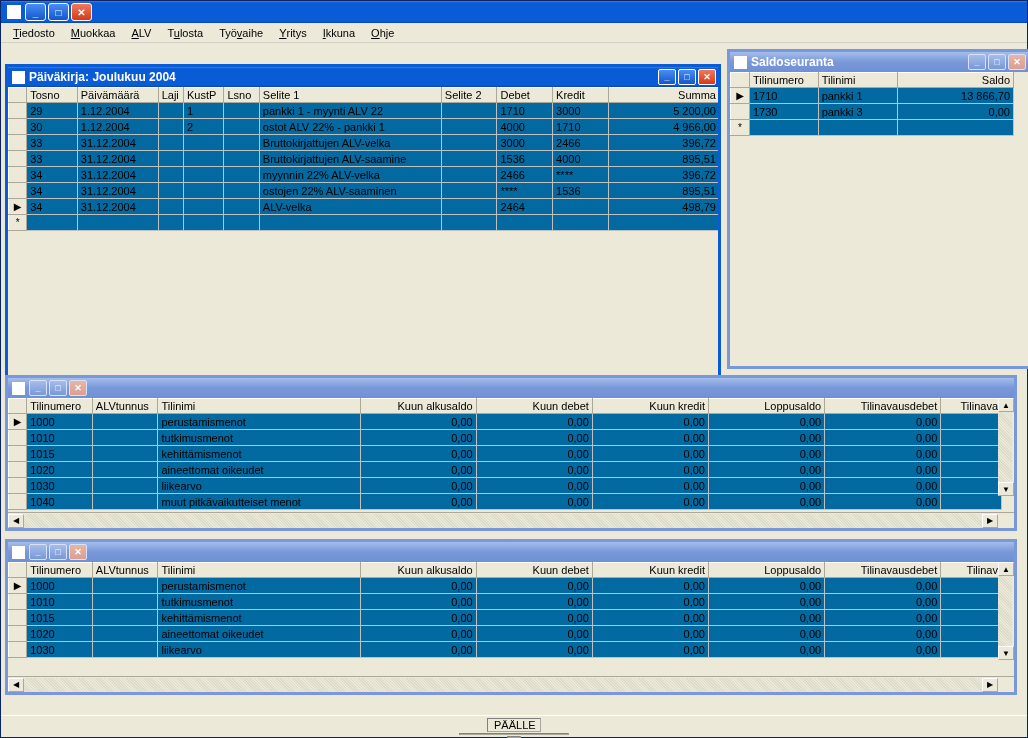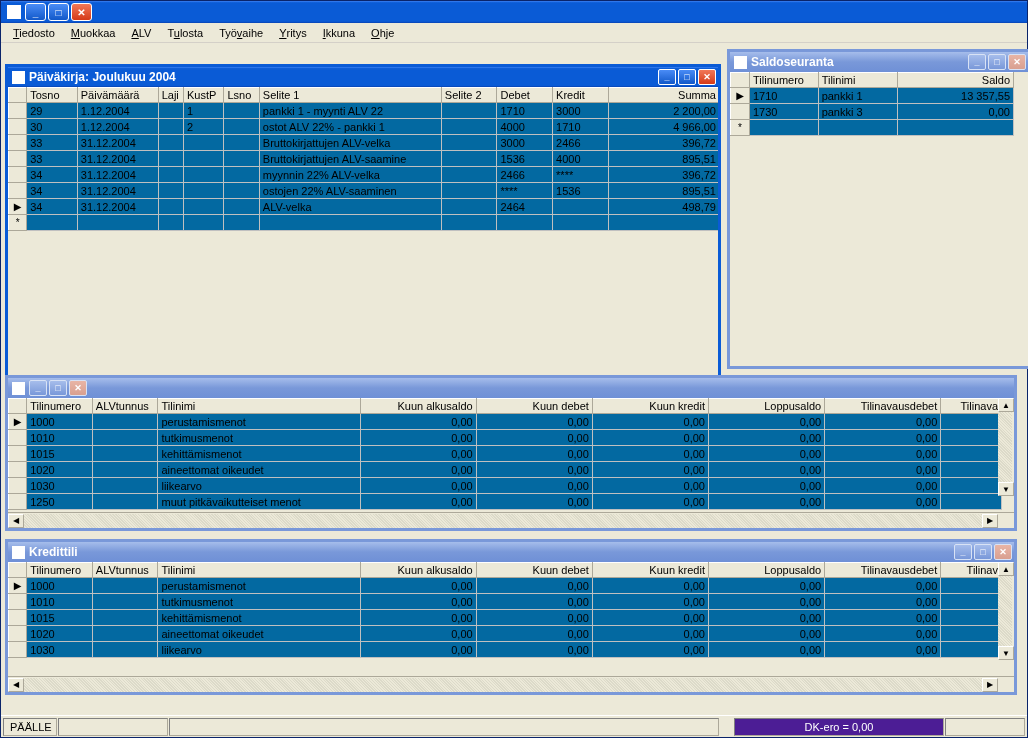--- a/index.html
+++ b/index.html
@@ -56,21 +56,21 @@
   .menuitem u { text-decoration: underline; }
   
   .client {
     position: absolute;
     top: 42px; left: 0; right: 0; bottom: 22px;
     background: #ECE9D8;
   }
   .status {
     position: absolute; left:0; right:0; bottom:0; height:22px;
     background: #ECE9D8; border-top: 1px solid #fff;
-    display:flex; align-items:center; gap:1px; padding:2px;
+    display:flex; align-items:center; gap:1px; padding:2px;flex-direction:column;
   }
   .status .cell {
     border: 1px solid #ACA899; border-top-color:#808080; border-left-color:#808080;
     height:18px; display:flex; align-items:center; padding:0 6px; font-size:11px;
     background:#ECE9D8;
   }
   .status .cell.wide { flex:1; }
   .status .cell.dk { background:#4c1d95; color:#fff; justify-content:center; min-width:200px;margin-left:14px; }
   
   .childwin {
@@ -207,21 +207,21 @@
                 <td class="rowhdr"></td>
                 <td>29</td>
                 <td>1.12.2004</td>
                 <td></td>
                 <td>1</td>
                 <td></td>
                 <td>pankki 1    - myynti ALV 22</td>
                 <td></td>
                 <td>1710</td>
                 <td>3000</td>
-                <td class="r">2 200,00</td>
+                <td class="r">5 200,00</td>
               </tr>
               <tr>
                 <td class="rowhdr"></td>
                 <td>30</td>
                 <td>1.12.2004</td>
                 <td></td>
                 <td>2</td>
                 <td></td>
                 <td>ostot ALV 22% - pankki 1</td>
                 <td></td>
@@ -334,21 +334,21 @@
                 <th>Tilinumero</th>
                 <th>Tilinimi</th>
                 <th class="r">Saldo</th>
               </tr>
             </thead>
             <tbody>
               <tr>
                 <td class="rowhdr">▶</td>
                 <td>1710</td>
                 <td>pankki 1</td>
-                <td class="r">13 357,55</td>
+                <td class="r">13 866,70</td>
               </tr>
               <tr>
                 <td class="rowhdr"></td>
                 <td>1730</td>
                 <td>pankki 3</td>
                 <td class="r">0,00</td>
               </tr>
               <tr>
                 <td class="rowhdr">*</td>
                 <td></td>
@@ -452,21 +452,21 @@
                   <td>liikearvo</td>
                   <td class="r">0,00</td>
                   <td class="r">0,00</td>
                   <td class="r">0,00</td>
                   <td class="r">0,00</td>
                   <td class="r">0,00</td>
                   <td class="r"></td>
                 </tr>
                 <tr>
                   <td class="rowhdr"></td>
-                  <td>1250</td>
+                  <td>1040</td>
                   <td></td>
                   <td>muut pitkävaikutteiset menot</td>
                   <td class="r">0,00</td>
                   <td class="r">0,00</td>
                   <td class="r">0,00</td>
                   <td class="r">0,00</td>
                   <td class="r">0,00</td>
                   <td class="r"></td>
                 </tr>
               </tbody>
@@ -482,21 +482,20 @@
           <div class="strack"></div>
           <div class="sbtn">▶</div>
           <div style="width:16px;height:14px;background:#ECE9D8;"></div>
         </div>
       </div>
     </div>
 
     <div class="childwin inactive" style="left:4px;top:496px;width:1012px;height:156px;">
       <div class="ctitle">
         <span class="ico"></span>
-        <span class="title">Kredittili</span>
         <div class="cbtn">_</div>
         <div class="cbtn">□</div>
         <div class="cbtn close">✕</div>
       </div>
       <div class="grid" style="display:flex;flex-direction:column;">
         <div style="flex:1;overflow:hidden;position:relative;">
           <table class="datagrid" id="kr-table" style="width:994px;">
               <colgroup>
                 <col style="width: 18px;">
                 <col style="width: 65px;">

